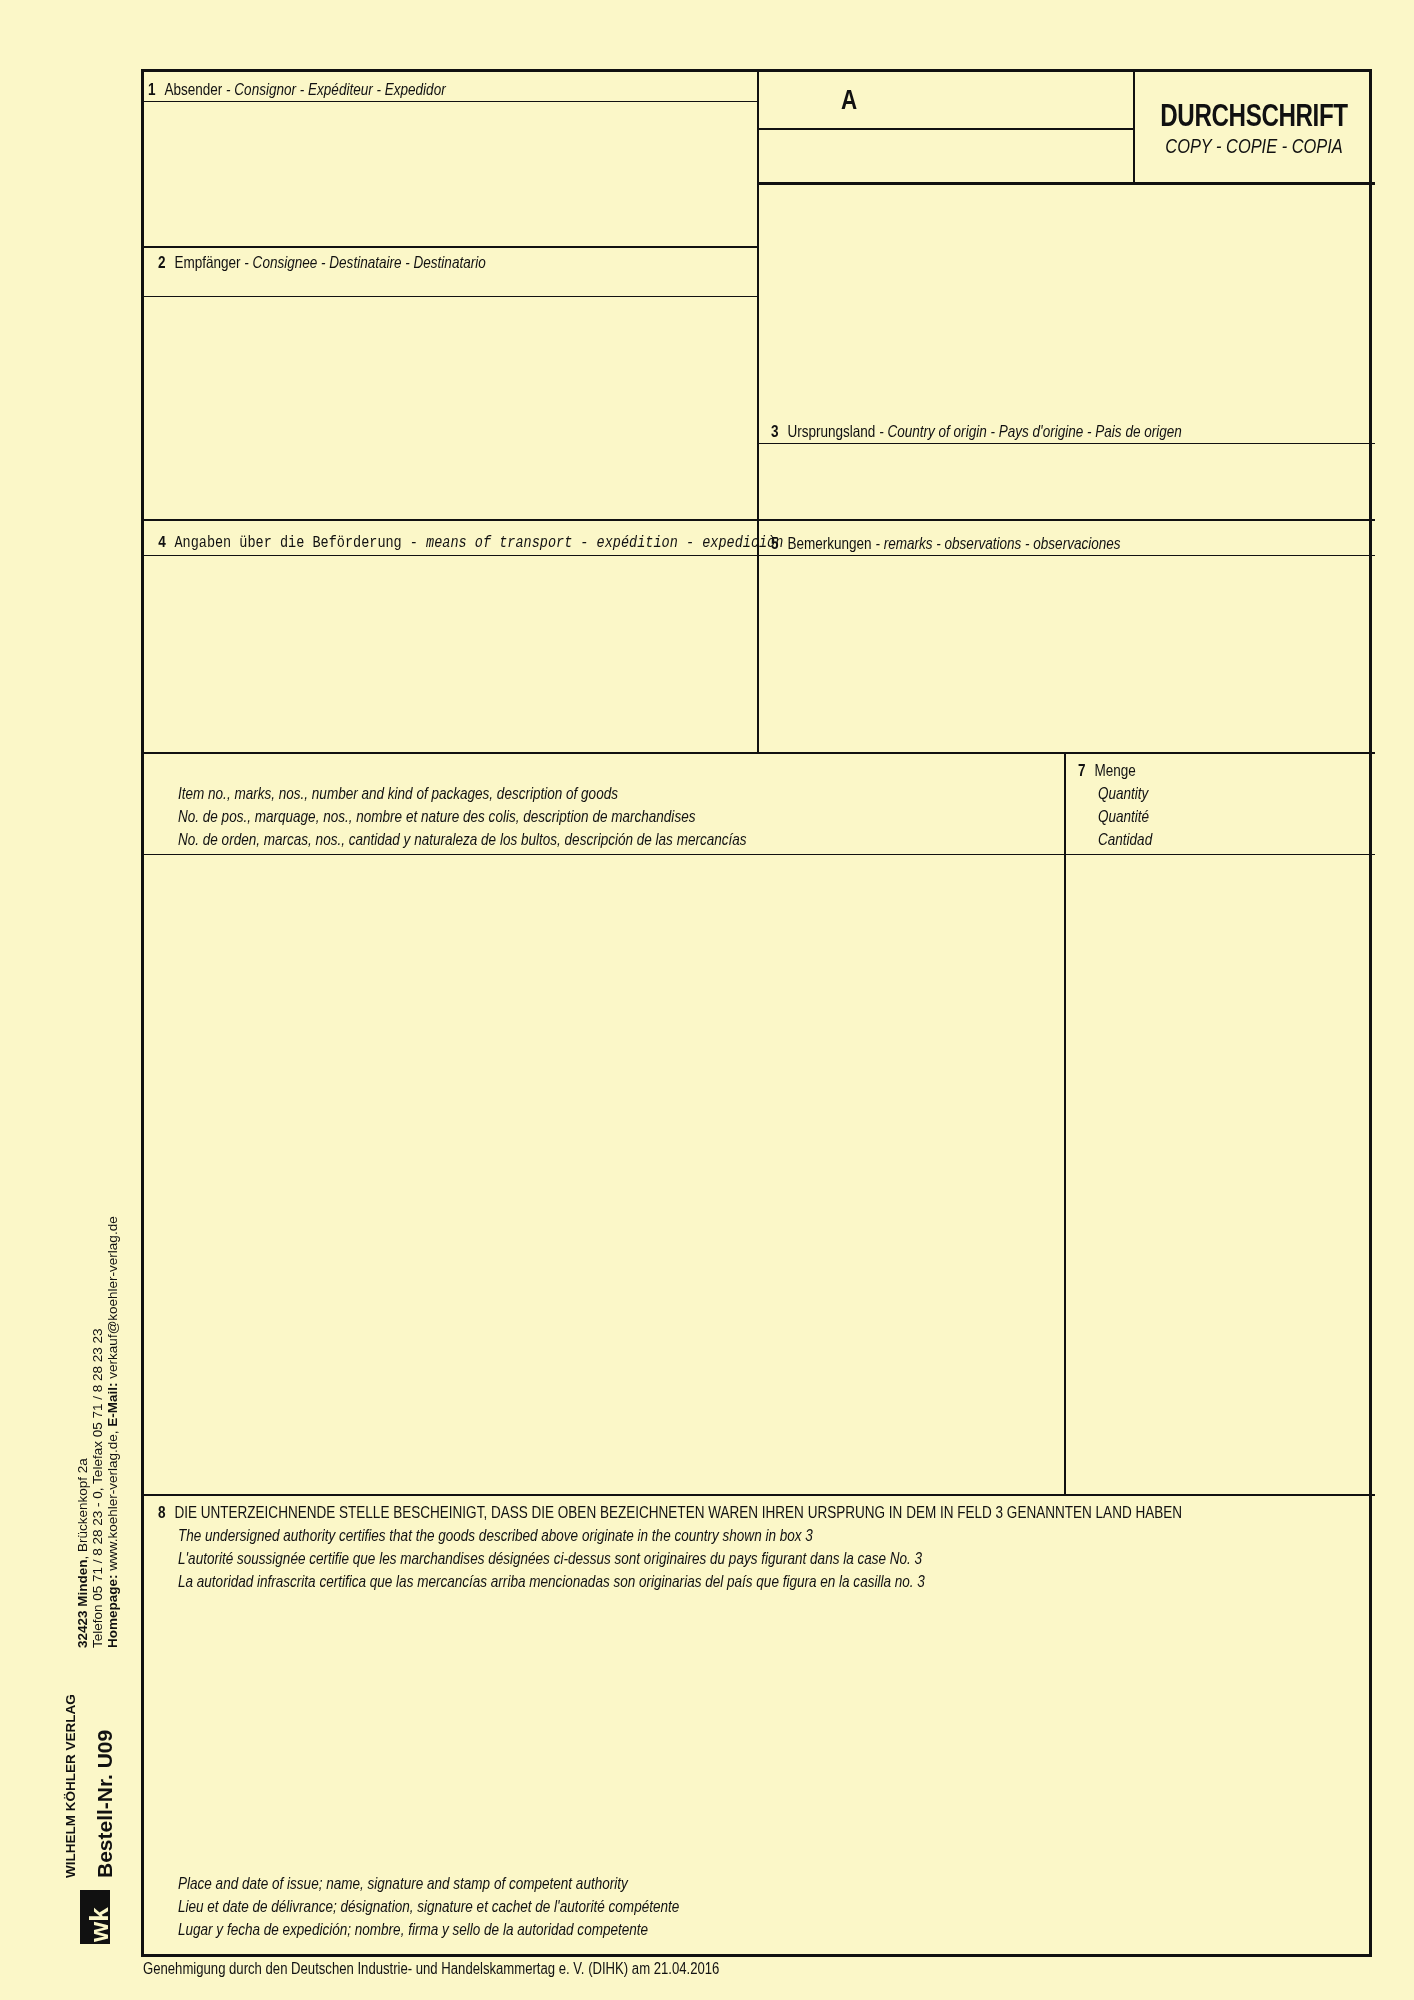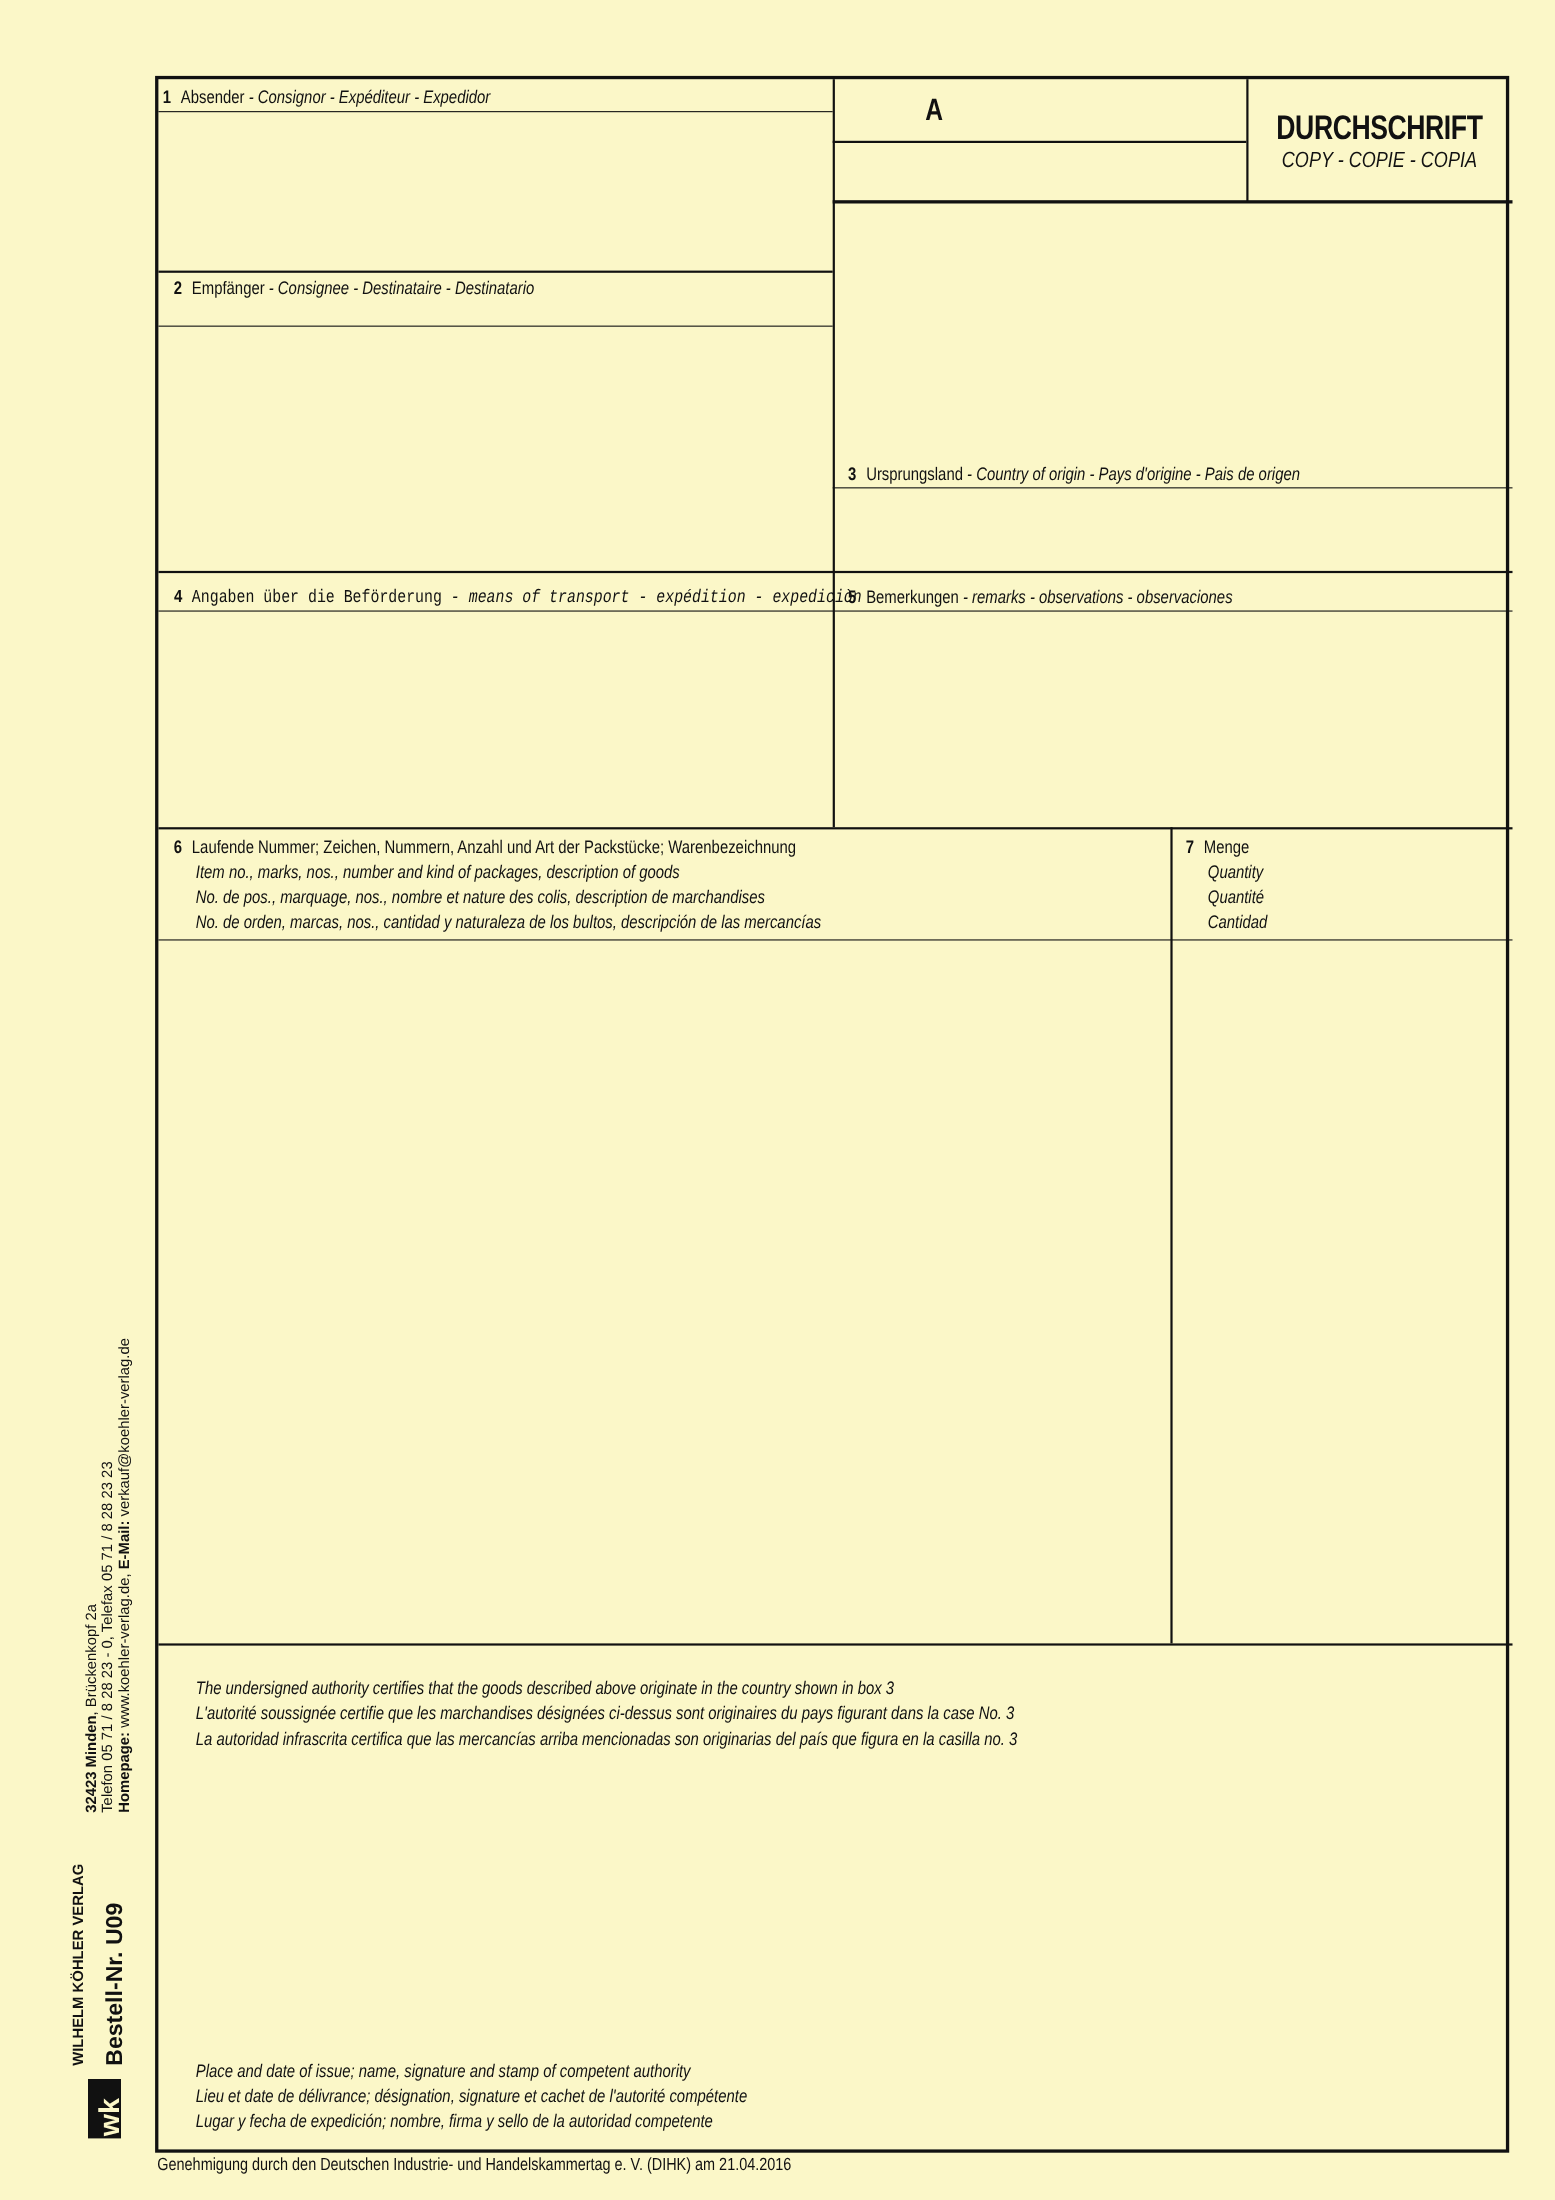--- a/index.html
+++ b/index.html
@@ -111,25 +111,20 @@
 
     <div class="label" style="left:627px; top:461px;">
       <span class="cond" style="display:inline-block;">
         <span class="num">5</span><span>Bemerkungen</span><i> - remarks - observations - observaciones</i>
       </span>
     </div>
     <div class="abs" style="left:615px; top:485px; width:616px; height:195px;"></div>
 
     <div class="hline" style="left:0; width:1231px; top:680px;"></div>
 
-    <div class="label" style="left:14px; top:688px;">
-      <span class="cond" style="display:inline-block;">
-        <span class="num">6</span><span>Laufende Nummer; Zeichen, Nummern, Anzahl und Art der Packstücke; Warenbezeichnung</span>
-      </span>
-    </div>
     <div class="sub" style="left:34px; top:710px;">Item no., marks, nos., number and kind of packages, description of goods</div>
     <div class="sub" style="left:34px; top:733px;">No. de pos., marquage, nos., nombre et nature des colis, description de marchandises</div>
     <div class="sub" style="left:34px; top:756px;">No. de orden, marcas, nos., cantidad y naturaleza de los bultos, descripción de las mercancías</div>
 
     <div class="vline" style="left:920px; top:680px; height:742px;"></div>
 
     <div class="label" style="left:934px; top:688px;">
       <span class="cond" style="display:inline-block;">
         <span class="num">7</span><span>Menge</span>
       </span>
@@ -137,20 +132,25 @@
     <div class="sub" style="left:954px; top:710px;">Quantity</div>
     <div class="sub" style="left:954px; top:733px;">Quantité</div>
     <div class="sub" style="left:954px; top:756px;">Cantidad</div>
 
     <div class="hline thin" style="left:0; width:1231px; top:782px;"></div>
     <div class="abs" style="left:0; top:784px; width:920px; height:638px;"></div>
     <div class="abs" style="left:922px; top:784px; width:309px; height:638px;"></div>
 
     <div class="hline" style="left:0; width:1231px; top:1422px;"></div>
 
+    <div class="label" style="left:14px; top:1430px;">
+      <span class="cond" style="display:inline-block;">
+        <span class="num">8</span><span>DIE UNTERZEICHNENDE STELLE BESCHEINIGT, DASS DIE OBEN BEZEICHNETEN WAREN IHREN URSPRUNG IN DEM IN FELD 3 GENANNTEN LAND HABEN</span>
+      </span>
+    </div>
     <div class="sub" style="left:34px; top:1452px;">The undersigned authority certifies that the goods described above originate in the country shown in box 3</div>
     <div class="sub" style="left:34px; top:1475px;">L'autorité soussignée certifie que les marchandises désignées ci-dessus sont originaires du pays figurant dans la case No. 3</div>
     <div class="sub" style="left:34px; top:1498px;">La autoridad infrascrita certifica que las mercancías arriba mencionadas son originarias del país que figura en la casilla no. 3</div>
 
     <div class="abs" style="left:0; top:1525px; width:1231px; height:260px;"></div>
 
     <div class="sub" style="left:34px; top:1800px;">Place and date of issue; name, signature and stamp of competent authority</div>
     <div class="sub" style="left:34px; top:1823px;">Lieu et date de délivrance; désignation, signature et cachet de l'autorité compétente</div>
     <div class="sub" style="left:34px; top:1846px;">Lugar y fecha de expedición; nombre, firma y sello de la autoridad competente</div>
   </div>

